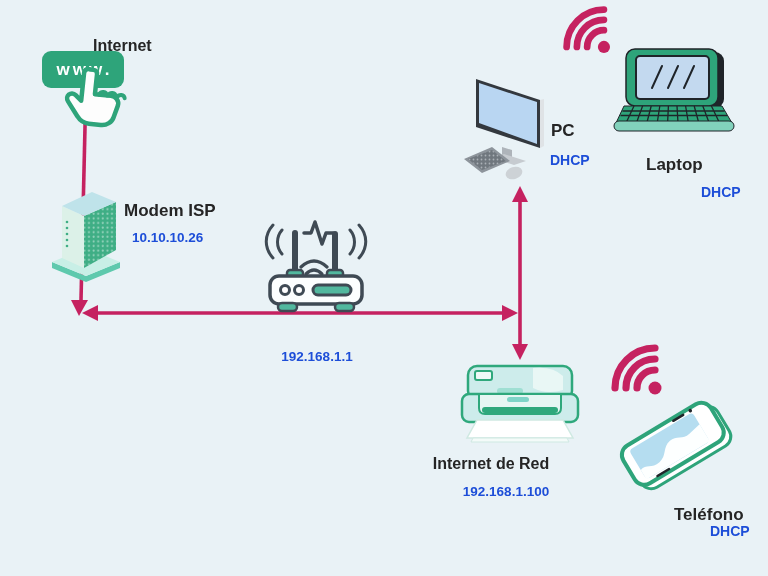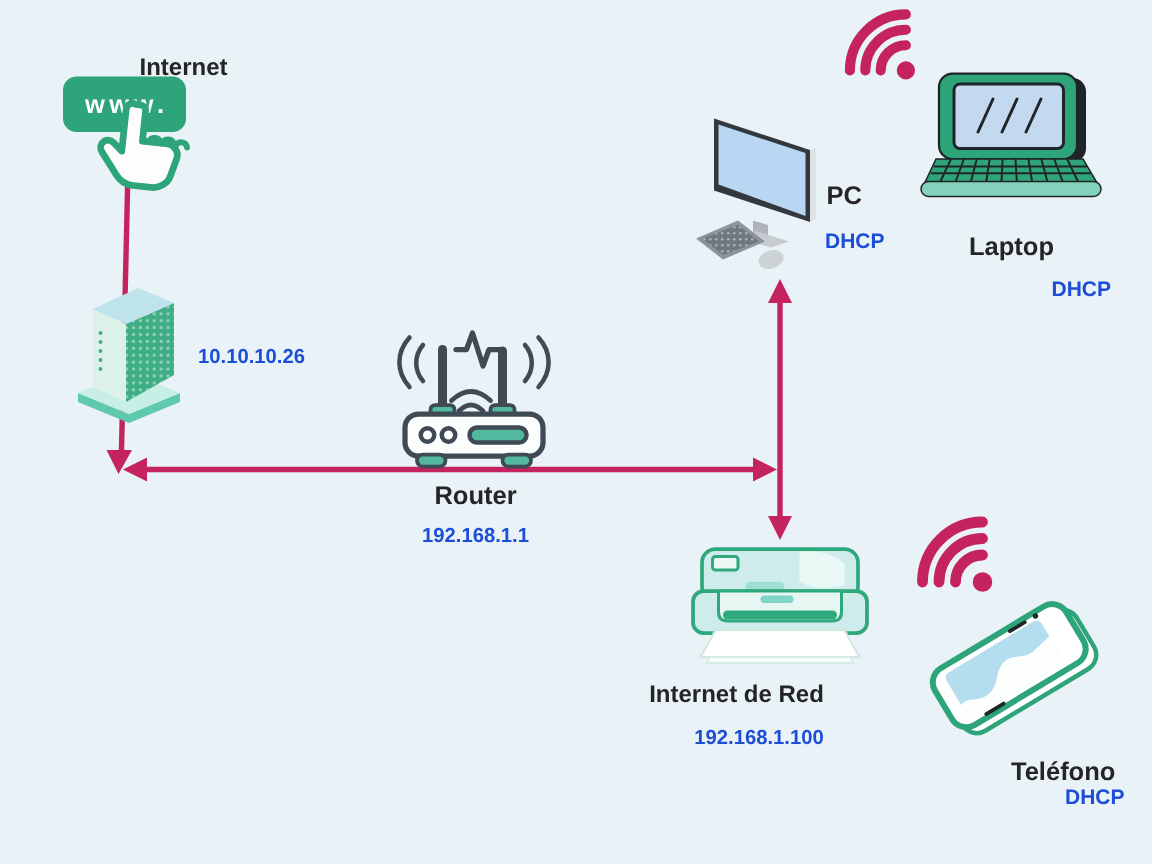--- a/index.html
+++ b/index.html
@@ -70,20 +70,21 @@
     <polygon points="38,36 70,22 70,70 38,88" fill="url(#mdots)"></polygon>
     <polygon points="16,26 46,12 70,22 38,36" fill="#bfe3ea"></polygon>
     <g fill="#3fae85">
       <circle cx="21" cy="42" r="1.3"></circle>
         <circle cx="21" cy="48" r="1.3"></circle>
         <circle cx="21" cy="54" r="1.3"></circle>
       <circle cx="21" cy="60" r="1.3"></circle>
         <circle cx="21" cy="66" r="1.3"></circle>
     </g>
   </svg>
+  <div class="lbl modem-label">Modem ISP</div>
   <div class="ip modem-ip">10.10.10.26</div>
 
   <svg class="abs" style="left:256px;top:210px;" width="120" height="106" viewBox="0 0 120 106">
     <g stroke="#3f4a54" fill="none" stroke-linecap="round">
       <path d="M26,20 c-6 7 -6 17 0 24" stroke-width="3"></path>
       <path d="M17,15 c-9 10 -9 23 0 33" stroke-width="3"></path>
       <path d="M94,20 c6 7 6 17 0 24" stroke-width="3"></path>
       <path d="M103,15 c9 10 9 23 0 33" stroke-width="3"></path>
       <path d="M48,23 l7,0 4,-11 7,22 4,-11 7,0" stroke-width="3.5" stroke-linejoin="round"></path>
       <g>
@@ -96,21 +97,20 @@
     <rect x="76" y="21" width="6" height="45" rx="3" fill="#3f4a54"></rect>
     <rect x="31" y="60" width="16" height="9" rx="3" fill="#52b89e" stroke="#3f4a54" stroke-width="2.5"></rect>
     <rect x="71" y="60" width="16" height="9" rx="3" fill="#52b89e" stroke="#3f4a54" stroke-width="2.5"></rect>
     <rect x="14" y="66" width="92" height="28" rx="9" fill="#fcfefe" stroke="#3f4a54" stroke-width="3.5"></rect>
     <circle cx="29" cy="80" r="4.5" fill="#ffffff" stroke="#3f4a54" stroke-width="3"></circle>
     <circle cx="43" cy="80" r="4.5" fill="#ffffff" stroke="#3f4a54" stroke-width="3"></circle>
     <rect x="57" y="75" width="38" height="10" rx="5" fill="#52b89e" stroke="#3f4a54" stroke-width="3"></rect>
     <rect x="22" y="93" width="19" height="8" rx="4" fill="#52b89e" stroke="#3f4a54" stroke-width="2.5"></rect>
     <rect x="79" y="93" width="19" height="8" rx="4" fill="#52b89e" stroke="#3f4a54" stroke-width="2.5"></rect>
   </svg>
-  <div class="lbl ctr router-label">Router</div>
   <div class="ip ctr router-ip">192.168.1.1</div>
 
   <svg class="abs" style="left:452px;top:66px;" width="96" height="120" viewBox="0 0 96 120">
     <defs>
       <pattern id="kdots" width="4" height="4" patternUnits="userSpaceOnUse">
         <circle cx="1.5" cy="1.5" r="0.9" fill="#aab0b6"></circle>
       </pattern>
     </defs>
     <polygon points="88,34 92,33 92,80 88,82" fill="#dfe3e6"></polygon>
     <polygon points="24,13 88,34 88,82 24,61" fill="#33383e"></polygon>

